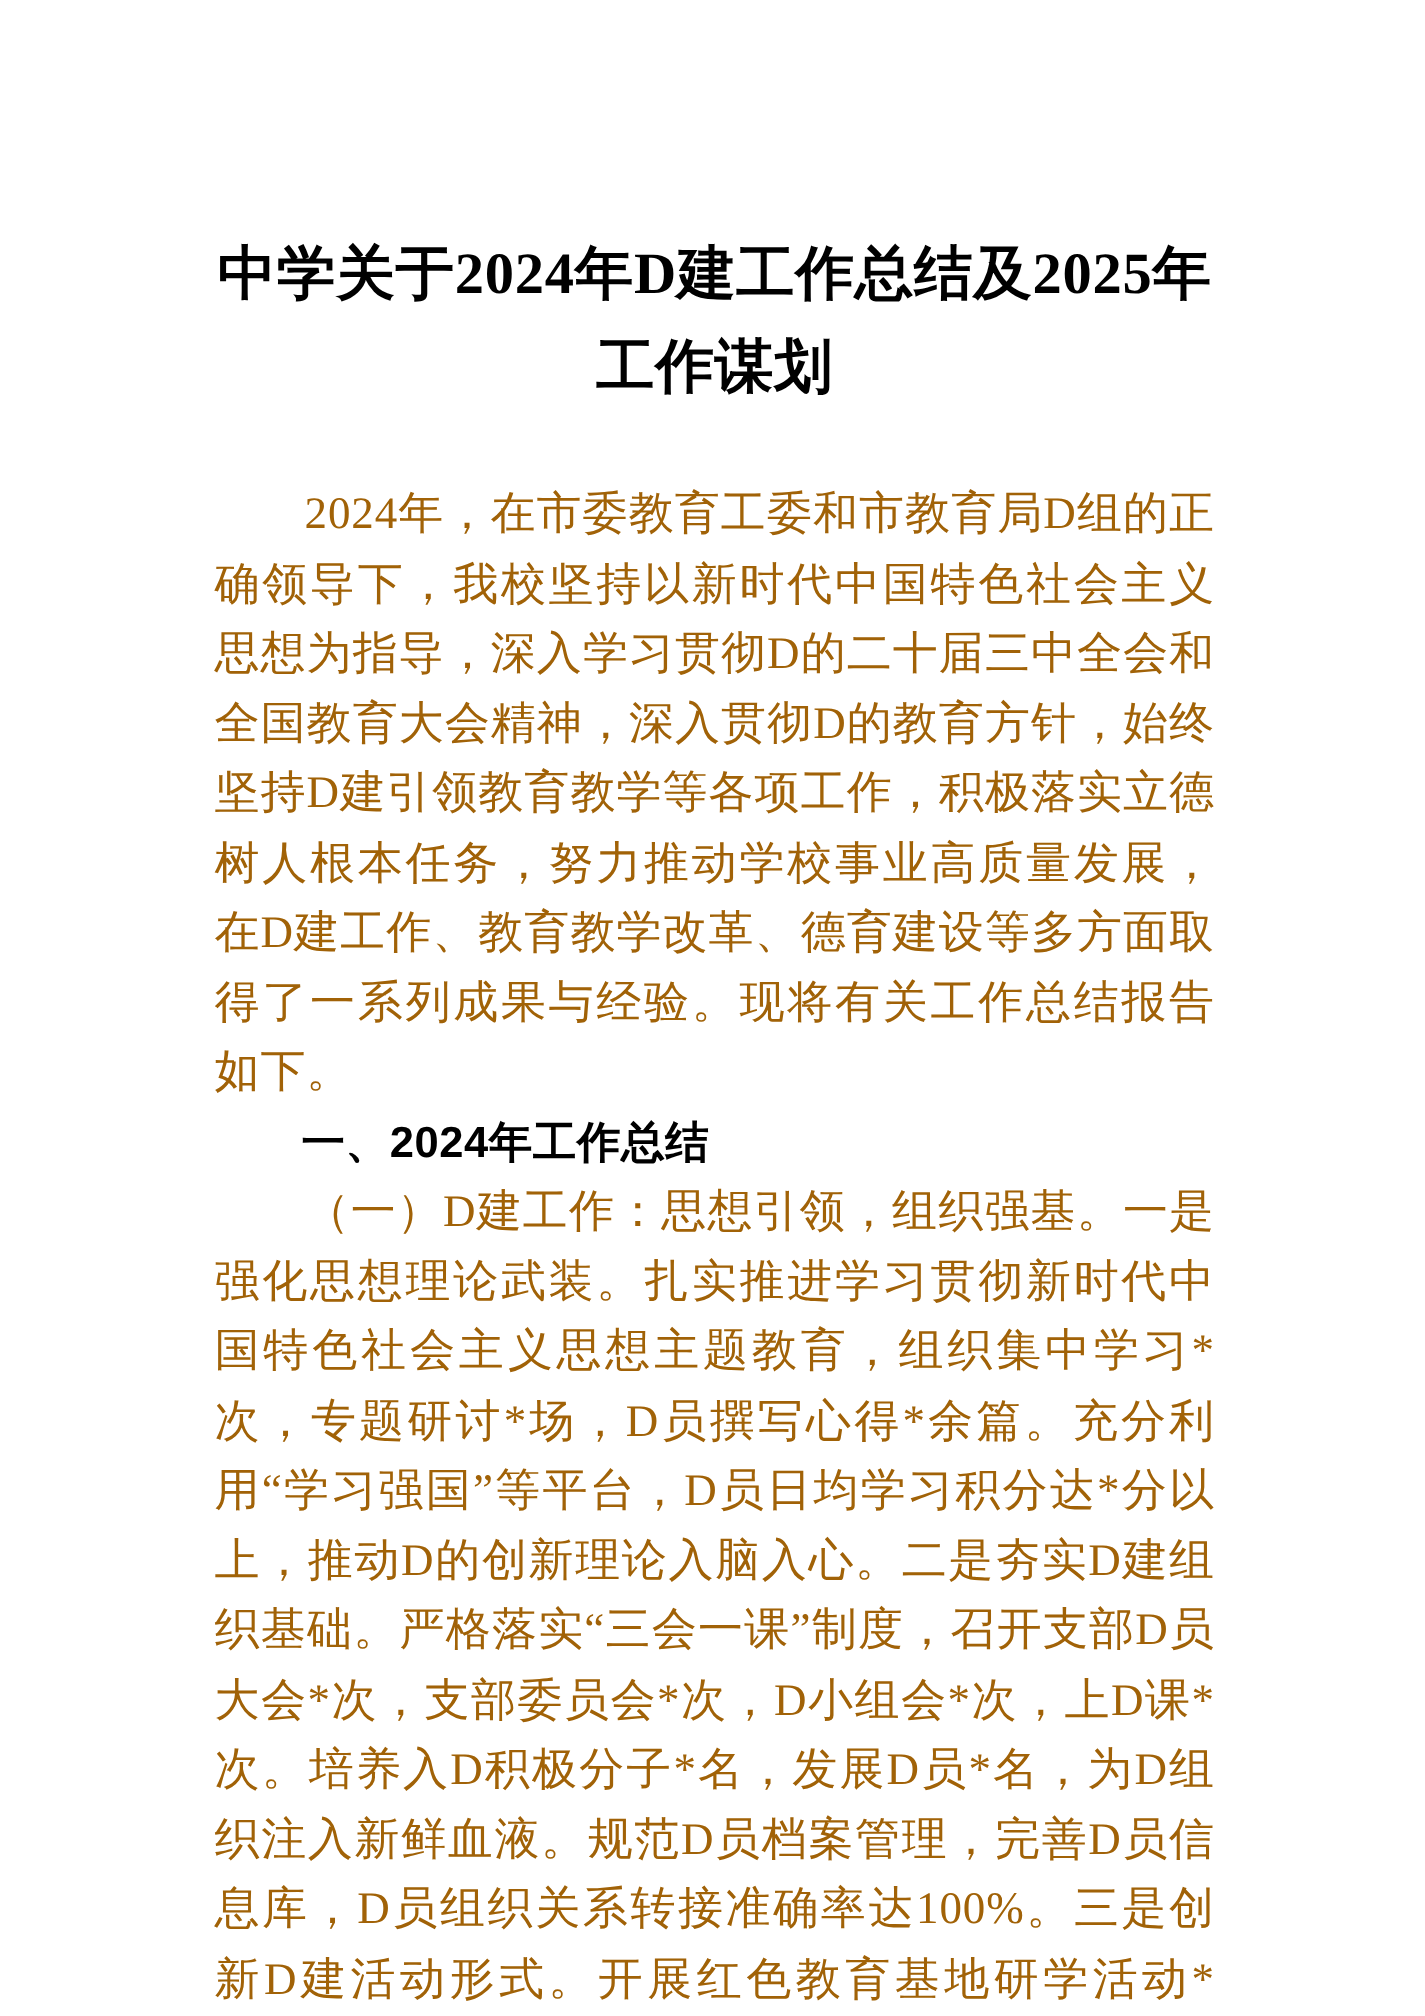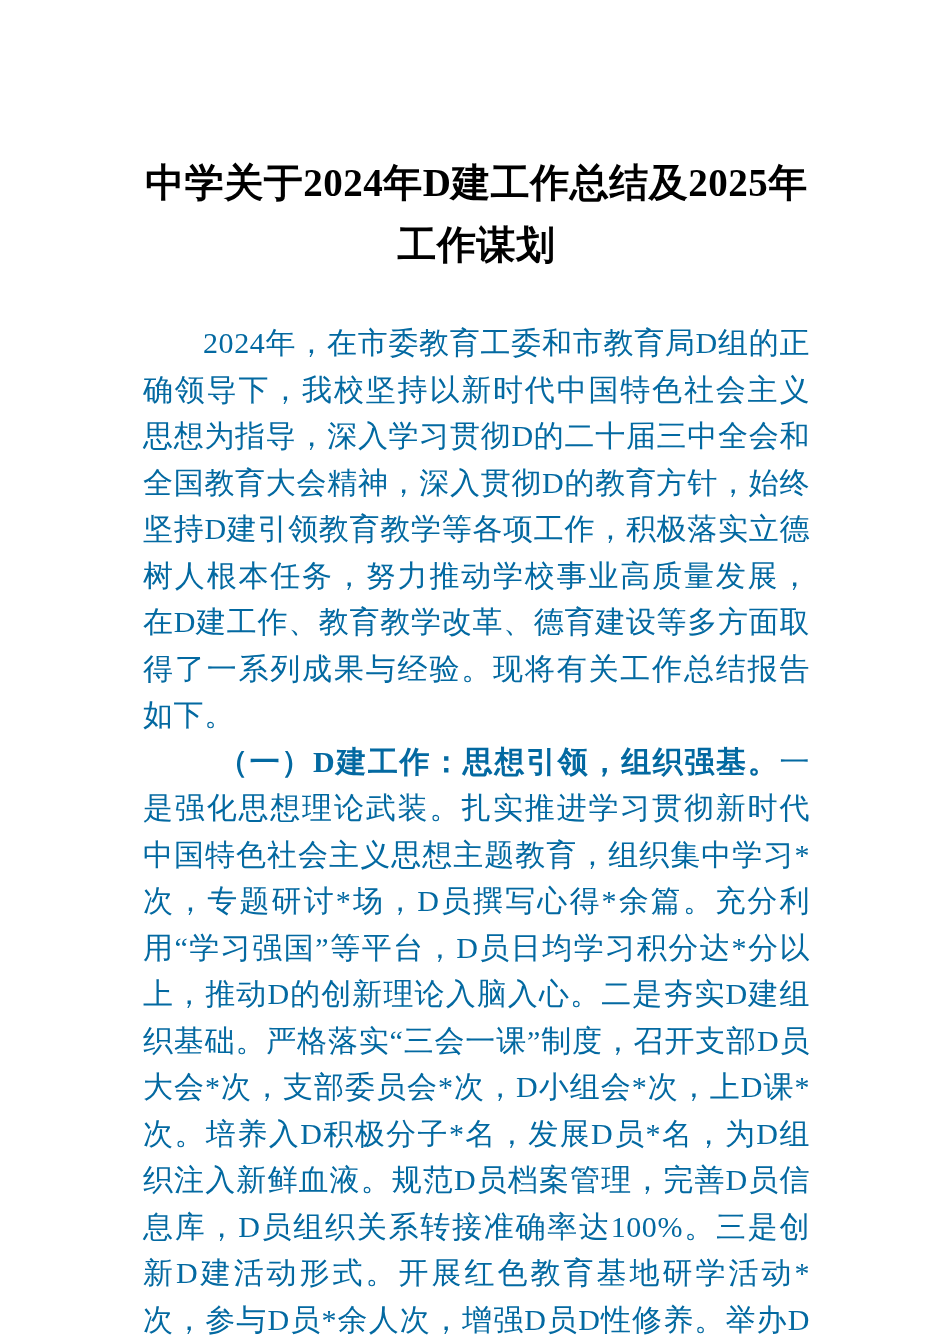--- a/index.html
+++ b/index.html
@@ -39,21 +39,21 @@
     white-space: normal;
   }
 
   
   .body-p {
     margin: 0;
     padding: 0;
     font-family: "Liberation Serif", "DejaVu Serif", serif;
     font-size: 30px;
     line-height: 46.5px;
-    color: #0369a1;
+    color: #a16207;
     text-align: justify;
     text-justify: inter-character;
     text-indent: 60px;
     letter-spacing: 0.6px;
     word-break: break-all;
   }
 
   .para-gap-top {
     margin-top: 44px;
   }
@@ -67,33 +67,33 @@
     font-size: 29px;
     line-height: 46.5px;
     color: #000000;
     text-indent: 58px;
     letter-spacing: 0.4px;
     text-align: left;
   }
 
   
   .lead-bold {
-    font-weight: bold;
-    margin-left: 15px;
+    font-weight: normal;
   }
 </style>
 </head>
 <body>
 
 <div class="page">
 
   <div class="content">
 
     <h1 class="doc-title">中学关于2024年D建工作总结及2025年工作谋划</h1>
 
     <p class="body-p para-gap-top">2024年，在市委教育工委和市教育局D组的正确领导下，我校坚持以新时代中国特色社会主义思想为指导，深入学习贯彻D的二十届三中全会和全国教育大会精神，深入贯彻D的教育方针，始终坚持D建引领教育教学等各项工作，积极落实立德树人根本任务，努力推动学校事业高质量发展，在D建工作、教育教学改革、德育建设等多方面取得了一系列成果与经验。现将有关工作总结报告如下。</p>
 
+    <p class="h1-line">一、2024年工作总结</p>
 
     <p class="body-p"><span class="lead-bold">（一）D建工作：思想引领，组织强基。</span><span>一是强化思想理论武装。扎实推进学习贯彻新时代中国特色社会主义思想主题教育，组织集中学习*次，专题研讨*场，D员撰写心得*余篇。充分利用“学习强国”等平台，D员日均学习积分达*分以上，推动D的创新理论入脑入心。二是夯实D建组织基础。严格落实“三会一课”制度，召开支部D员大会*次，支部委员会*次，D小组会*次，上D课*次。培养入D积极分子*名，发展D员*名，为D组织注入新鲜血液。规范D员档案管理，完善D员信息库，D员组织关系转接准确率达100%。三是创新D建活动形式。开展红色教育基地研学活动*次，参与D员*余人次，增强D员D性修养。举办D建知识竞赛、演讲比赛等活动*场，激发D员学习热</span></p>
 
   </div>
 
 </div>
 
 </body></html>

